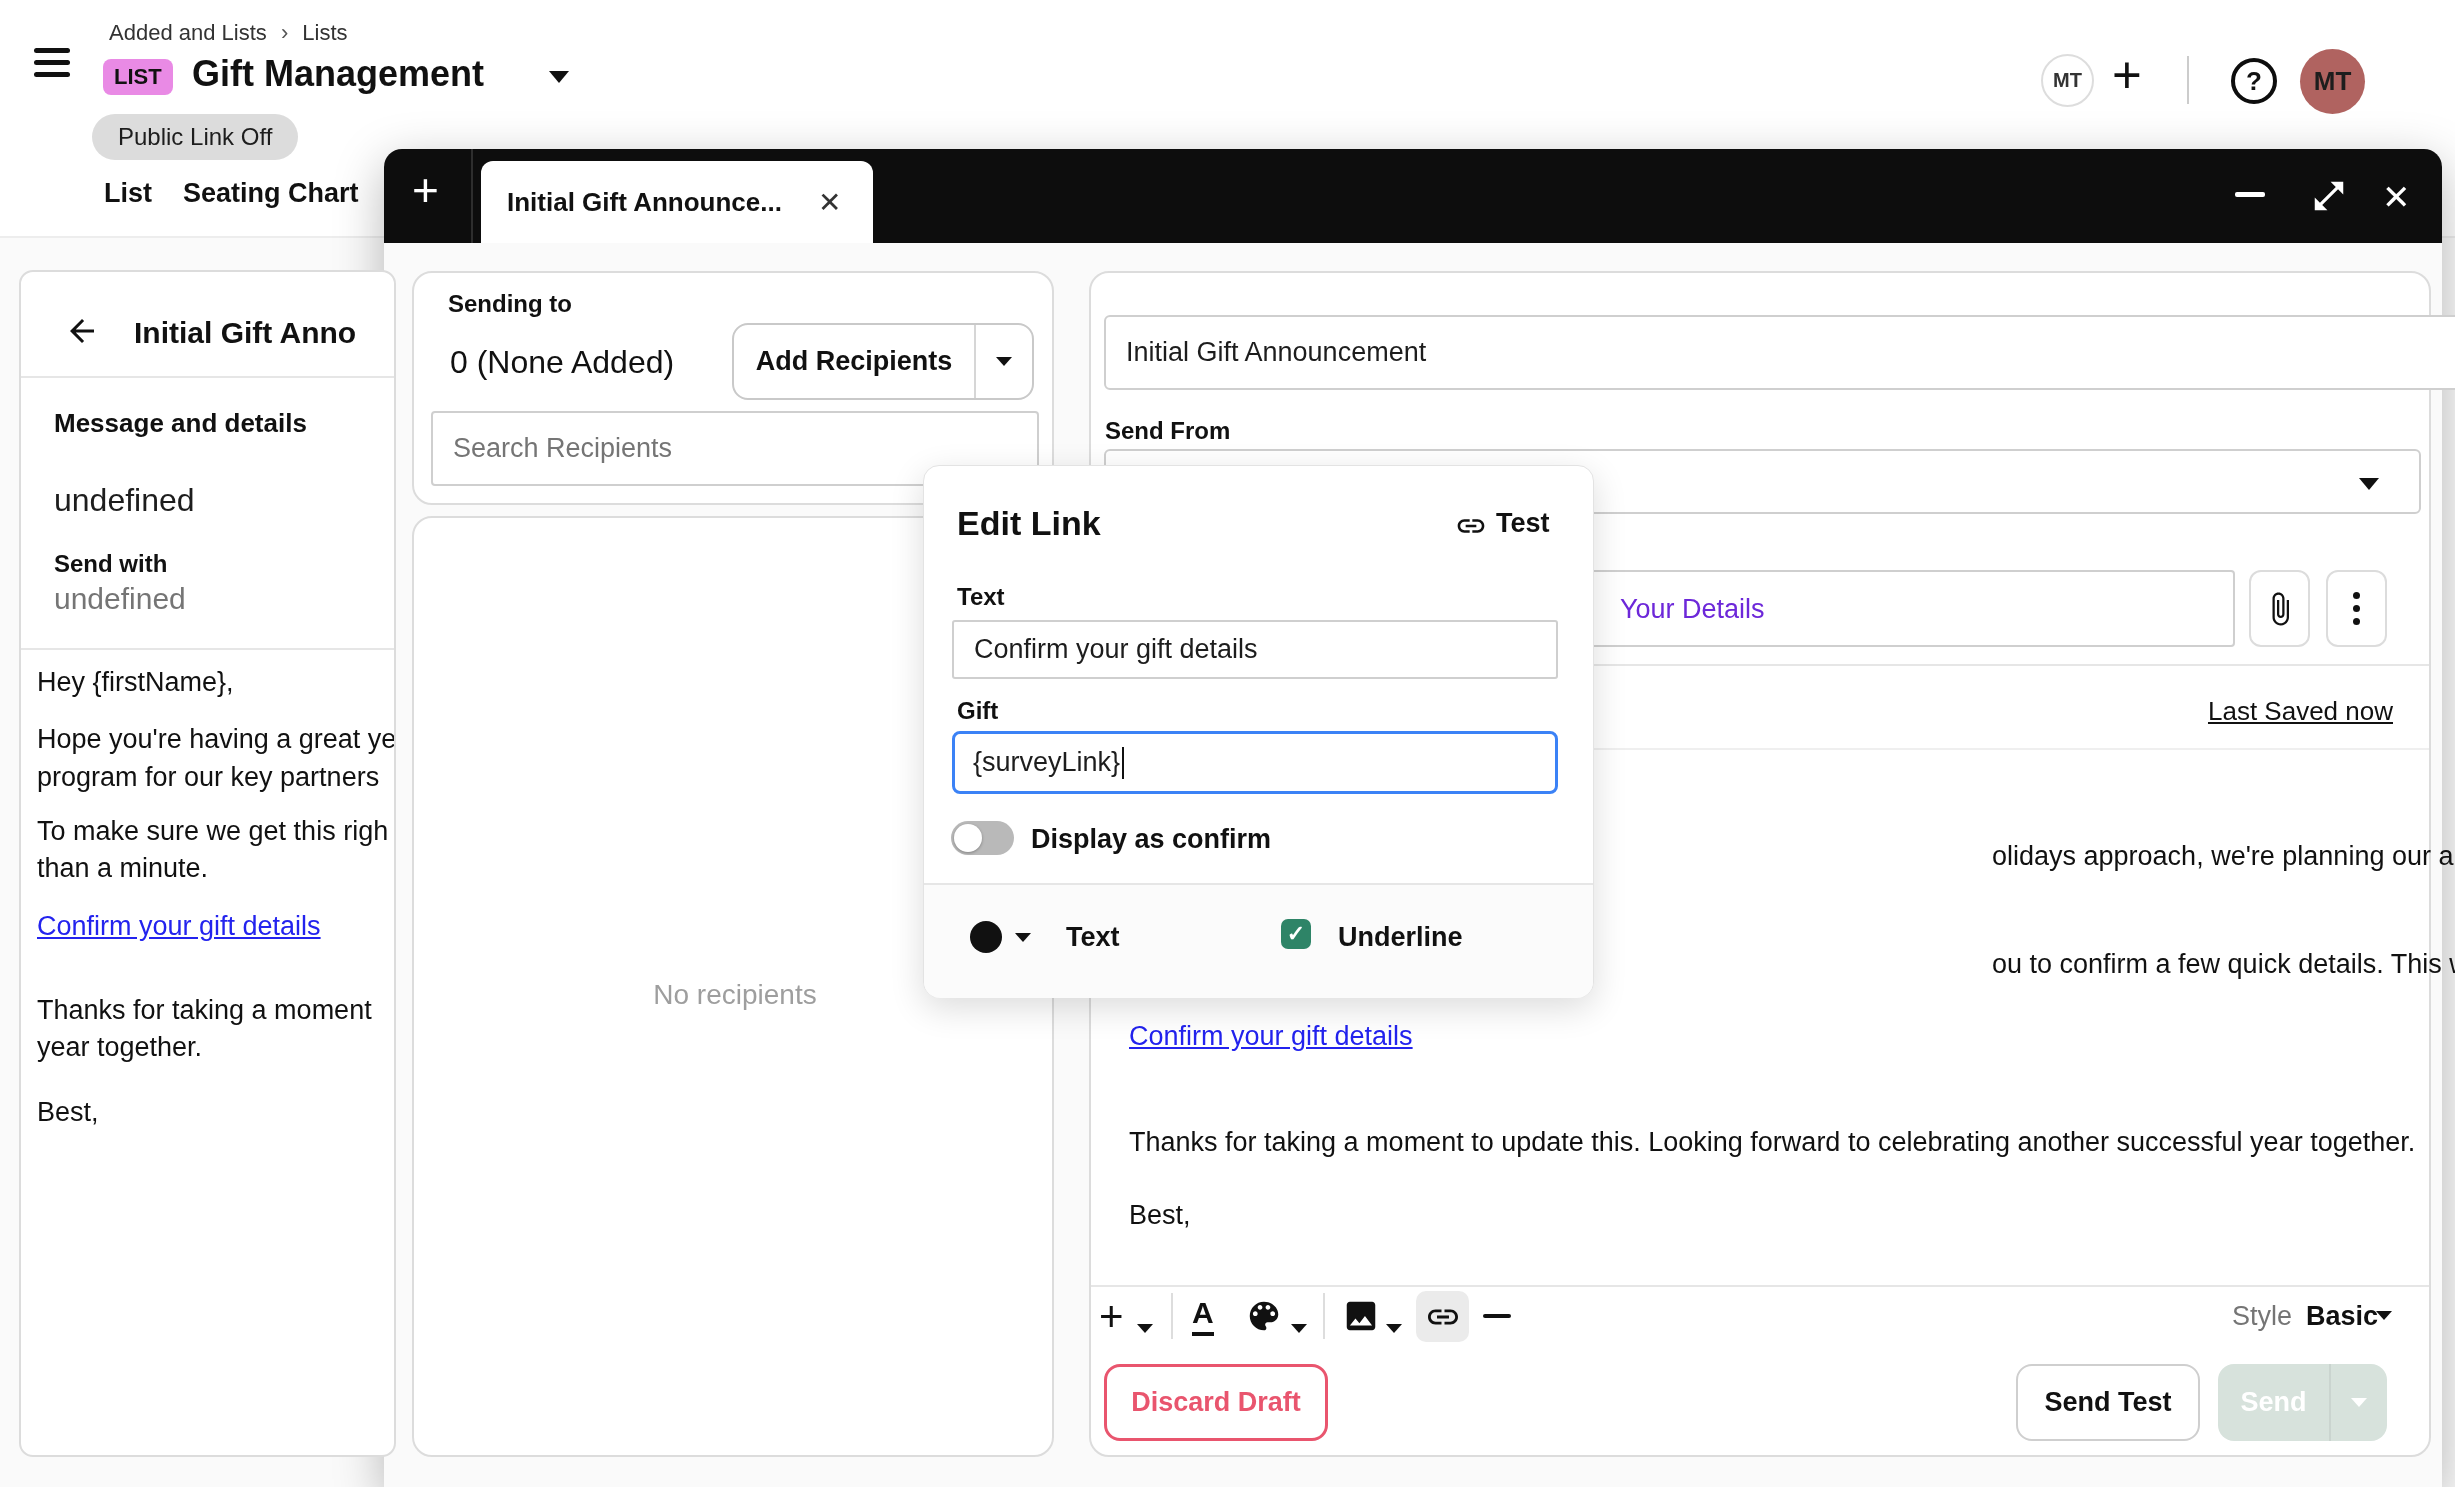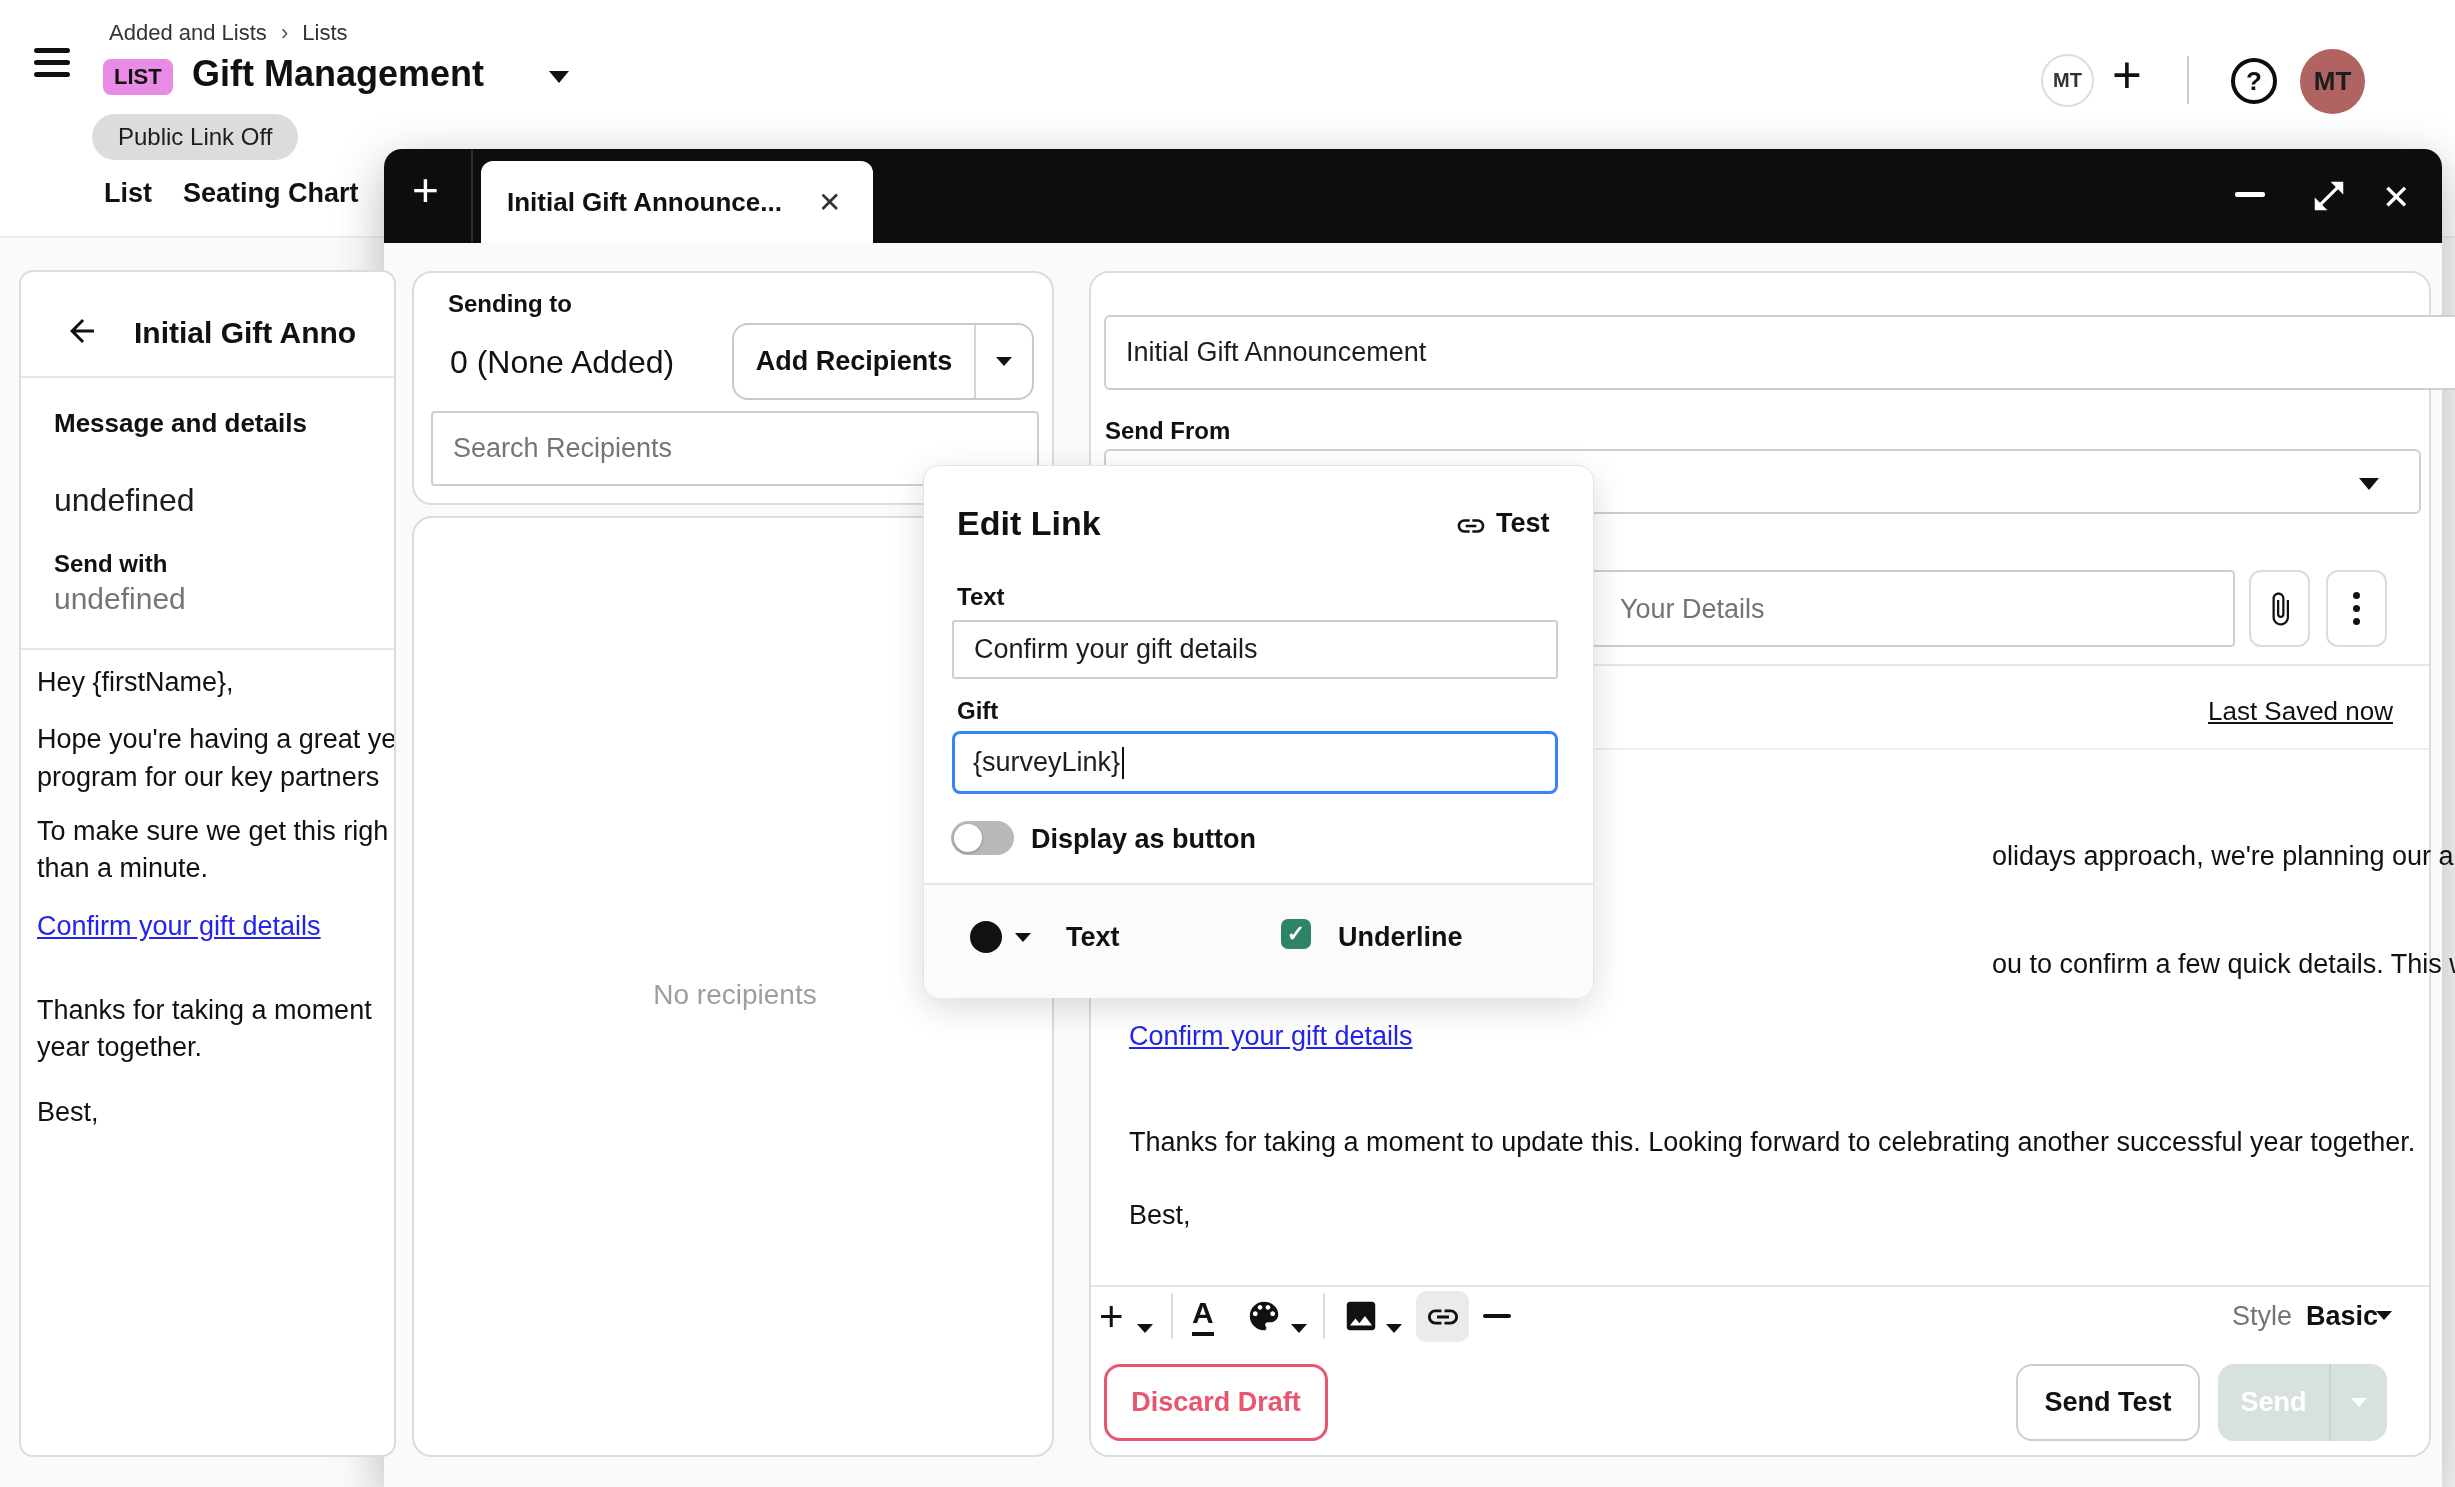--- a/index.html
+++ b/index.html
@@ -128,21 +128,21 @@
     <div class="card" style="left:705px; top:122px; width:1342px; height:1186px;">
       <div class="t b" style="left:14px; top:10px; font-size:24px;margin-top:48px;">Campaign Name</div>
       <input class="ipt" style="left: 13px; top: 42px; width: 1470px; height: 75px;" value="Initial Gift Announcement">
 
       <div class="t b" style="left:14px; top:144px; font-size:24px;">Send From</div>
       <div class="abs" style="left:13px; top:176px; width:1317px; height:65px; border:2px solid #cfcfcf; border-radius:6px; background:#fff;">
         <div class="caret abs" style="right:40px; top:27px;"></div>
       </div>
 
       <div class="abs" style="left:13px; top:297px; width:1131px; height:77px; border:2px solid #cfcfcf; border-radius:4px; background:#fff;">
-        <span class="t" style="left:514px; top:22px; font-size:27px; color:#737373;">Your Details</span>
+        <span class="t" style="left:514px; top:22px; font-size:27px; color:#6d28d9;">Your Details</span>
       </div>
       <div class="icon-btn" style="left:1158px; top:297px; width:61px; height:77px;">
         <svg width="36" height="36" viewBox="0 0 24 24" fill="#111">
             <path d="M16.5 6v11.5c0 2.21-1.79 4-4 4s-4-1.79-4-4V5c0-1.38 1.12-2.5 2.5-2.5s2.5 1.12 2.5 2.5v10.5c0 .55-.45 1-1 1s-1-.45-1-1V6H10v9.5c0 1.38 1.12 2.5 2.5 2.5s2.5-1.12 2.5-2.5V5c0-2.21-1.79-4-4-4S7 2.79 7 5v12.5c0 3.04 2.46 5.5 5.5 5.5s5.5-2.46 5.5-5.5V6h-1.5z"></path>
           </svg>
       </div>
       <div class="icon-btn kebab" style="left:1235px; top:297px; width:61px; height:77px; display:block; padding-top:14px;">
           <i></i>
           <i></i>
           <i></i>
@@ -213,21 +213,21 @@
 
     <div class="t b" style="left:33px; top:231px; font-size:24px;">Gift</div>
     <div class="abs" style="left:28px; top:265px; width:606px; height:63px; border:3px solid #3b82f6; border-radius:8px; background:#fff; display:flex; align-items:center; padding-left:18px;">
       <span style="font-size:27px; color:#1d1d1d;">{surveyLink}</span>
       <span style="display:inline-block; width:2px; height:32px; background:#111; margin-left:2px;"></span>
     </div>
 
     <div class="toggle" style="left:27px; top:355px;">
         <div class="knob"></div>
       </div>
-    <div class="t b" style="left:107px; top:358px; font-size:27px;">Display as button</div>
+    <div class="t b" style="left:107px; top:358px; font-size:27px;">Display as confirm</div>
 
     <div class="abs" style="left:0; top:417px; width:100%; height:115px; background:#fbfbfb; border-top:2px solid #e6e6e6; border-radius:0 0 16px 16px;">
       <div class="abs" style="left:46px; top:36px; width:32px; height:32px; background:#111; border-radius:50%;"></div>
       <div class="caret sm abs" style="left:91px; top:48px;"></div>
       <div class="t b" style="left:142px; top:37px; font-size:27px;">Text</div>
       <div class="chk" style="left:357px; top:34px;">✓</div>
       <div class="t b" style="left:414px; top:37px; font-size:27px;">Underline</div>
     </div>
   </div>
 

